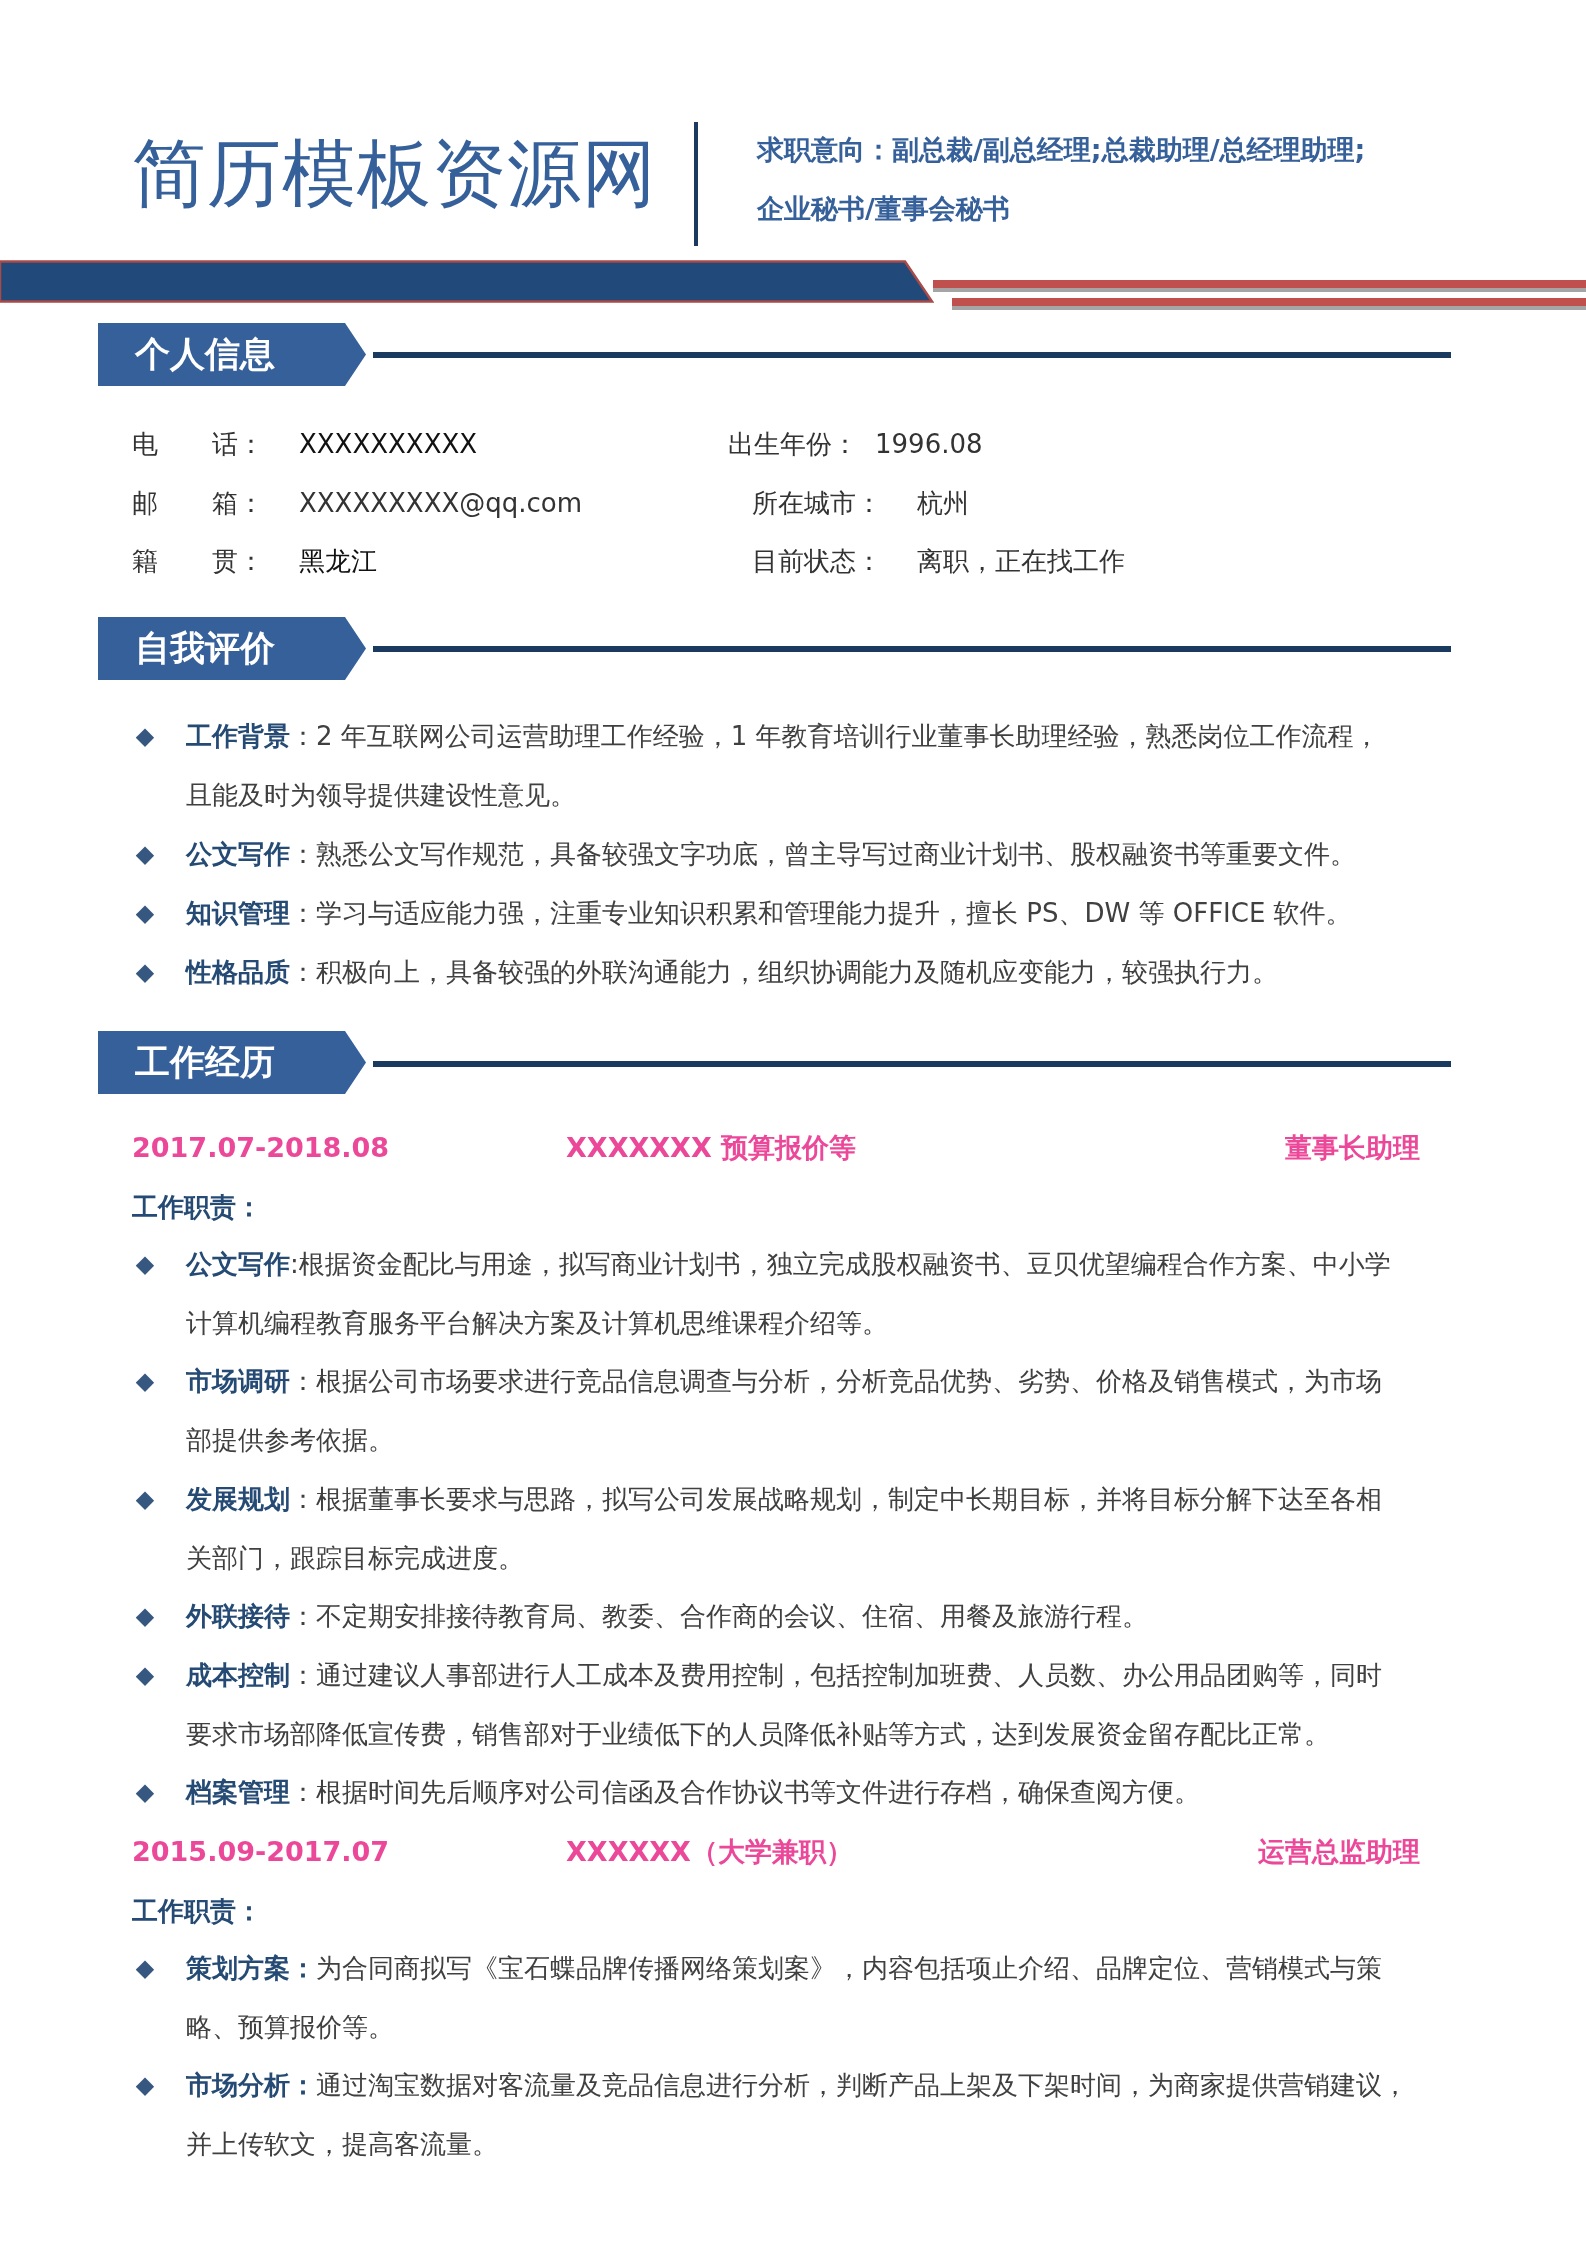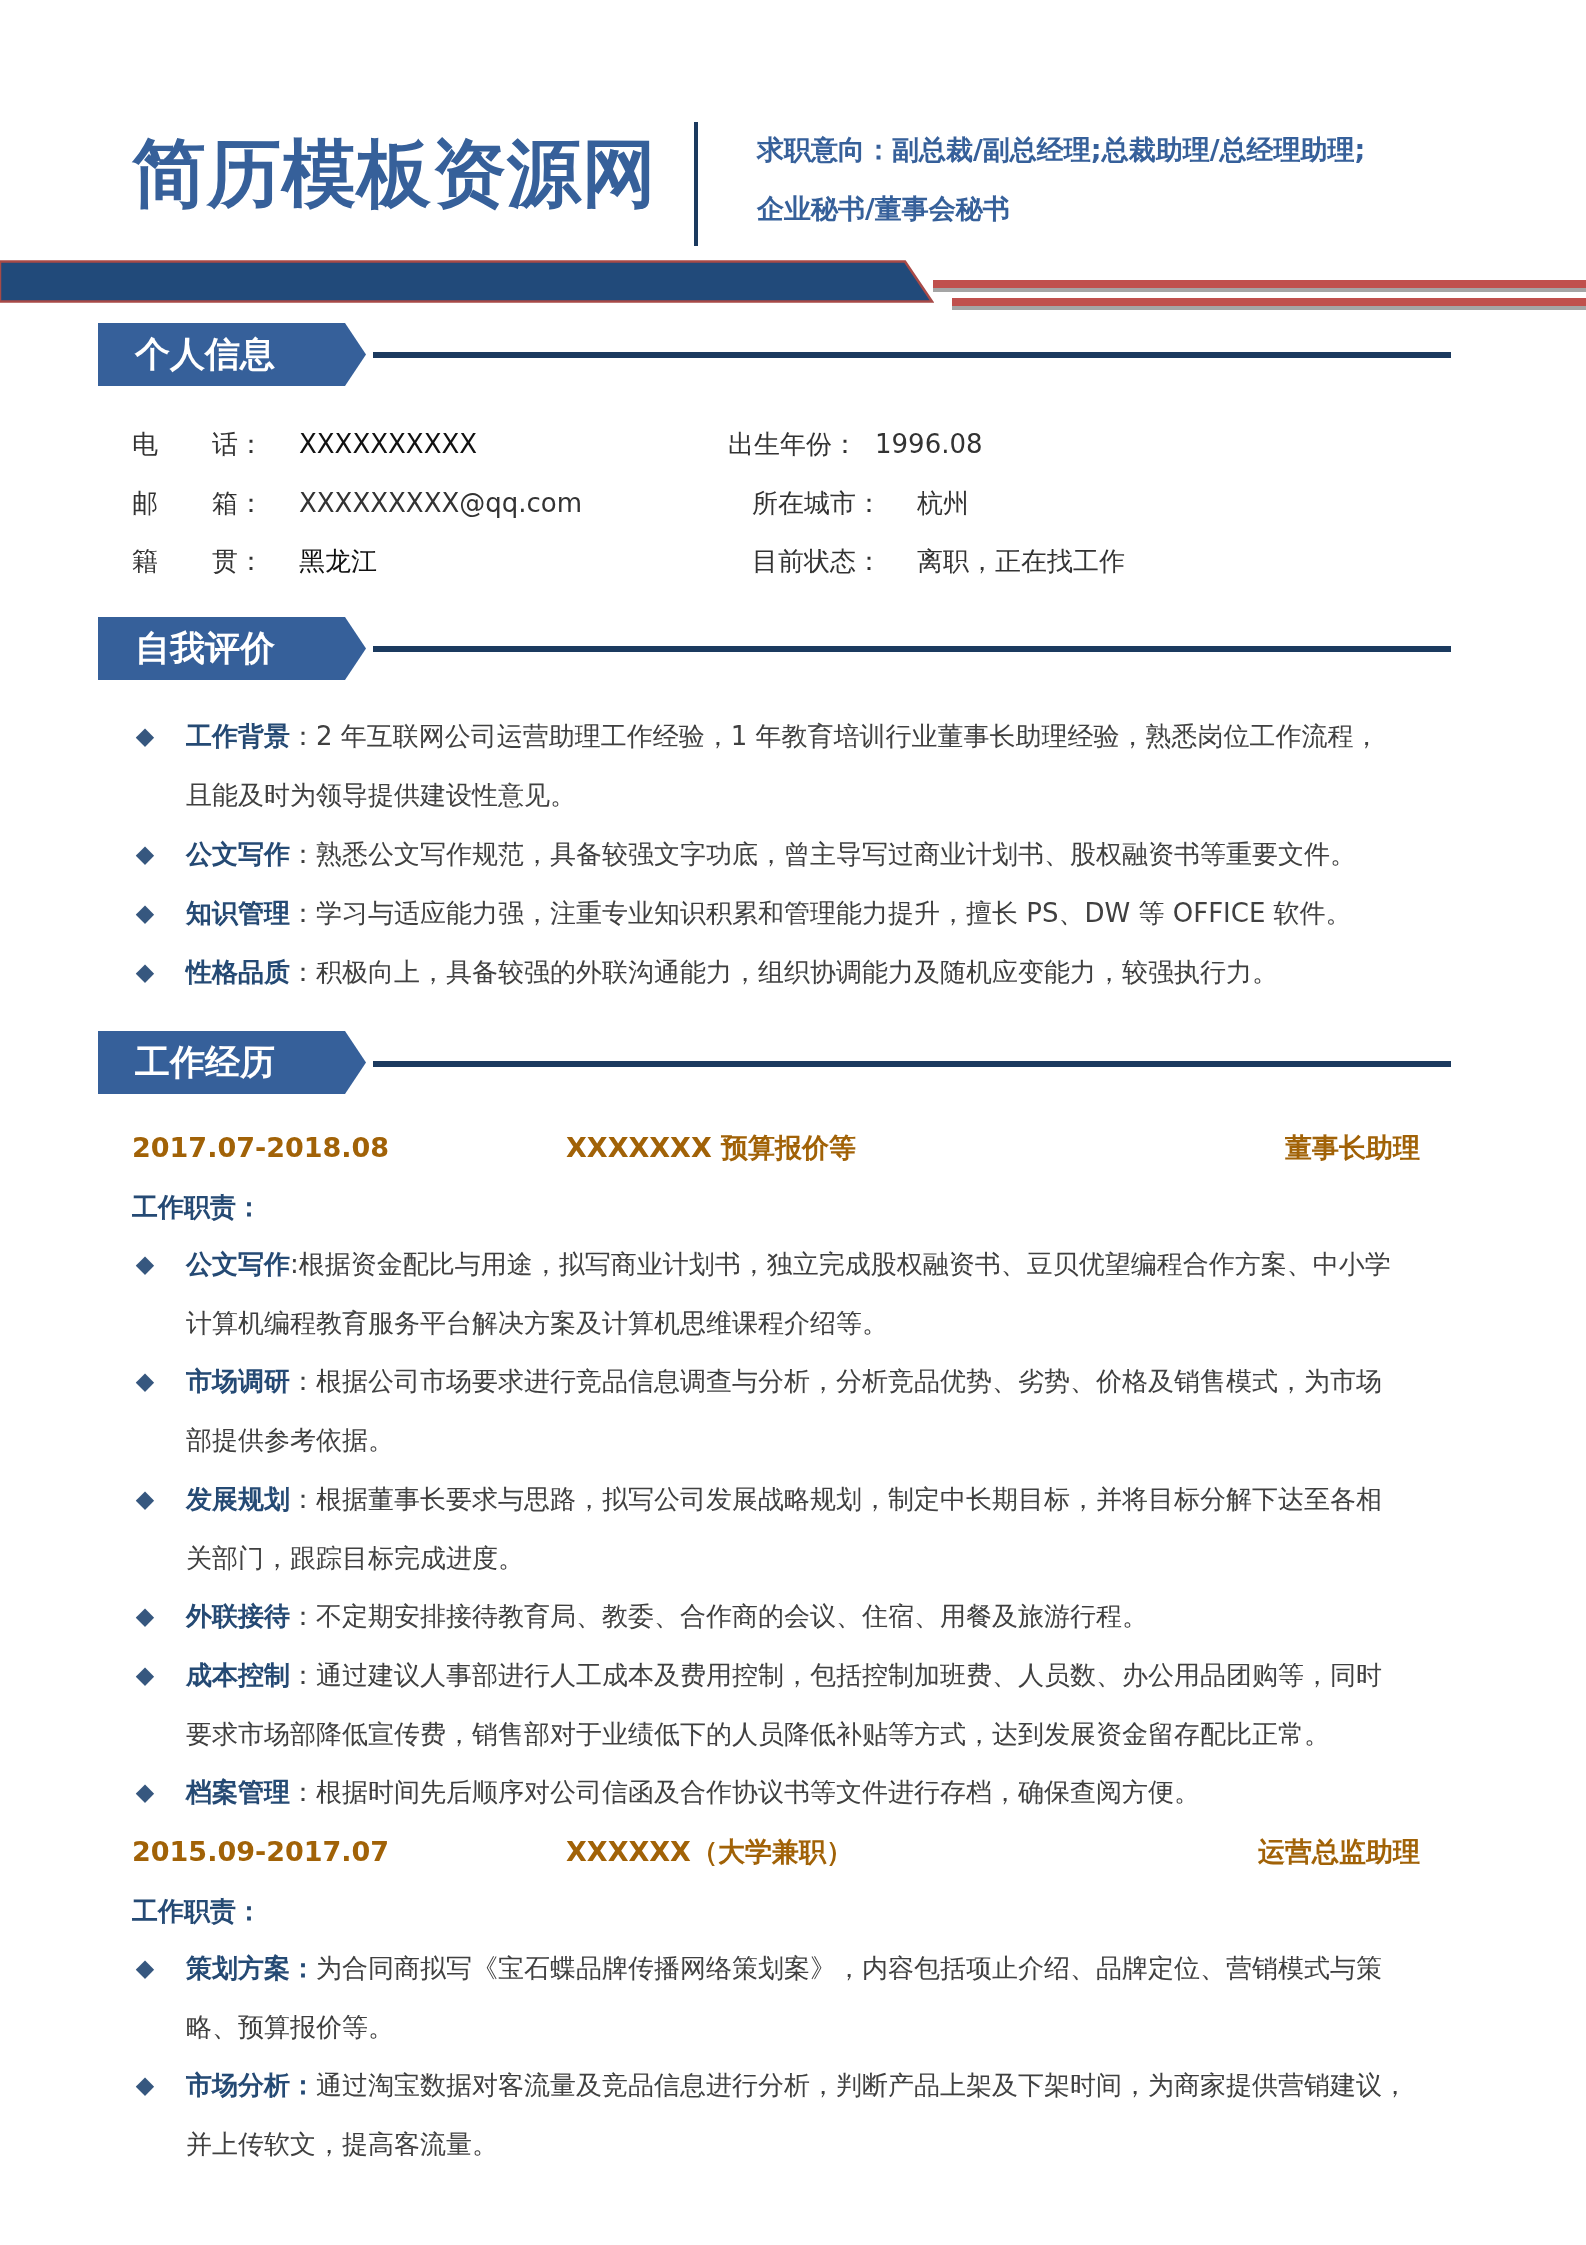--- a/index.html
+++ b/index.html
@@ -1,21 +1,21 @@
 <!DOCTYPE html>
 <html><head>
 <meta charset="utf-8">
 <style>
   html, body { margin:0; padding:0; background:#ffffff; }
   body { width:1586px; height:2245px; position:relative; overflow:hidden;
          font-family:"DejaVu Sans", "Liberation Sans", sans-serif; color:#333; }
   .abs { position:absolute; }
 
   
-  .brand { left:132px; top:118px; font-size:74px; font-weight:bold; color:#36609a;
+  .brand { left:132px; top:118px; font-size:74px; font-weight:normal; color:#36609a;
            letter-spacing:1px; line-height:110px; white-space:nowrap; }
   .vdivider { left:694px; top:122px; width:4px; height:124px; background:#1b3a5f; }
   .intent { left:757px; font-size:27px; font-weight:bold; color:#36609a; white-space:nowrap; line-height:40px; }
   .intent.l1 { top:130px; }
   .intent.l2 { top:189px; }
 
   .band { left:0; top:260px; width:934px; height:43px; }
   .stripe { height:8px; background:#c0504d; box-shadow:0 4px 0 #a5a5a5; }
   .stripe.s1 { left:933px; top:280px; width:653px; }
   .stripe.s2 { left:952px; top:298px; width:634px; }
@@ -32,21 +32,21 @@
   .info-label { position:absolute; }
   .info-value { position:absolute; }
 
   
   .bullet { left:132px; width:1290px; font-size:26px; line-height:59px; color:#404040; }
   .bullet .diamond { position:absolute; left:0; top:0; width:26px; text-align:center;
                      color:#36577f; font-size:24px; }
   .bullet .content { position:absolute; left:54px; right:0; top:0; }
   .bullet .key { font-weight:bold; color:#254a74; }
 
-  .job-head { font-size:27px; font-weight:bold; color:#a16207; white-space:nowrap; line-height:40px;text-align:right; }
+  .job-head { font-size:27px; font-weight:bold; color:#ec4899; white-space:nowrap; line-height:40px;text-align:right; }
   .duty-label { left:132px; font-size:26px; font-weight:bold; color:#254a74; line-height:40px; }
 </style>
 </head>
 <body>
 
 <div class="abs brand">简历模板资源网</div>
 <div class="abs vdivider"></div>
 <div class="abs intent l1">求职意向：副总裁/副总经理;总裁助理/总经理助理;</div>
 <div class="abs intent l2">企业秘书/董事会秘书</div>
 

